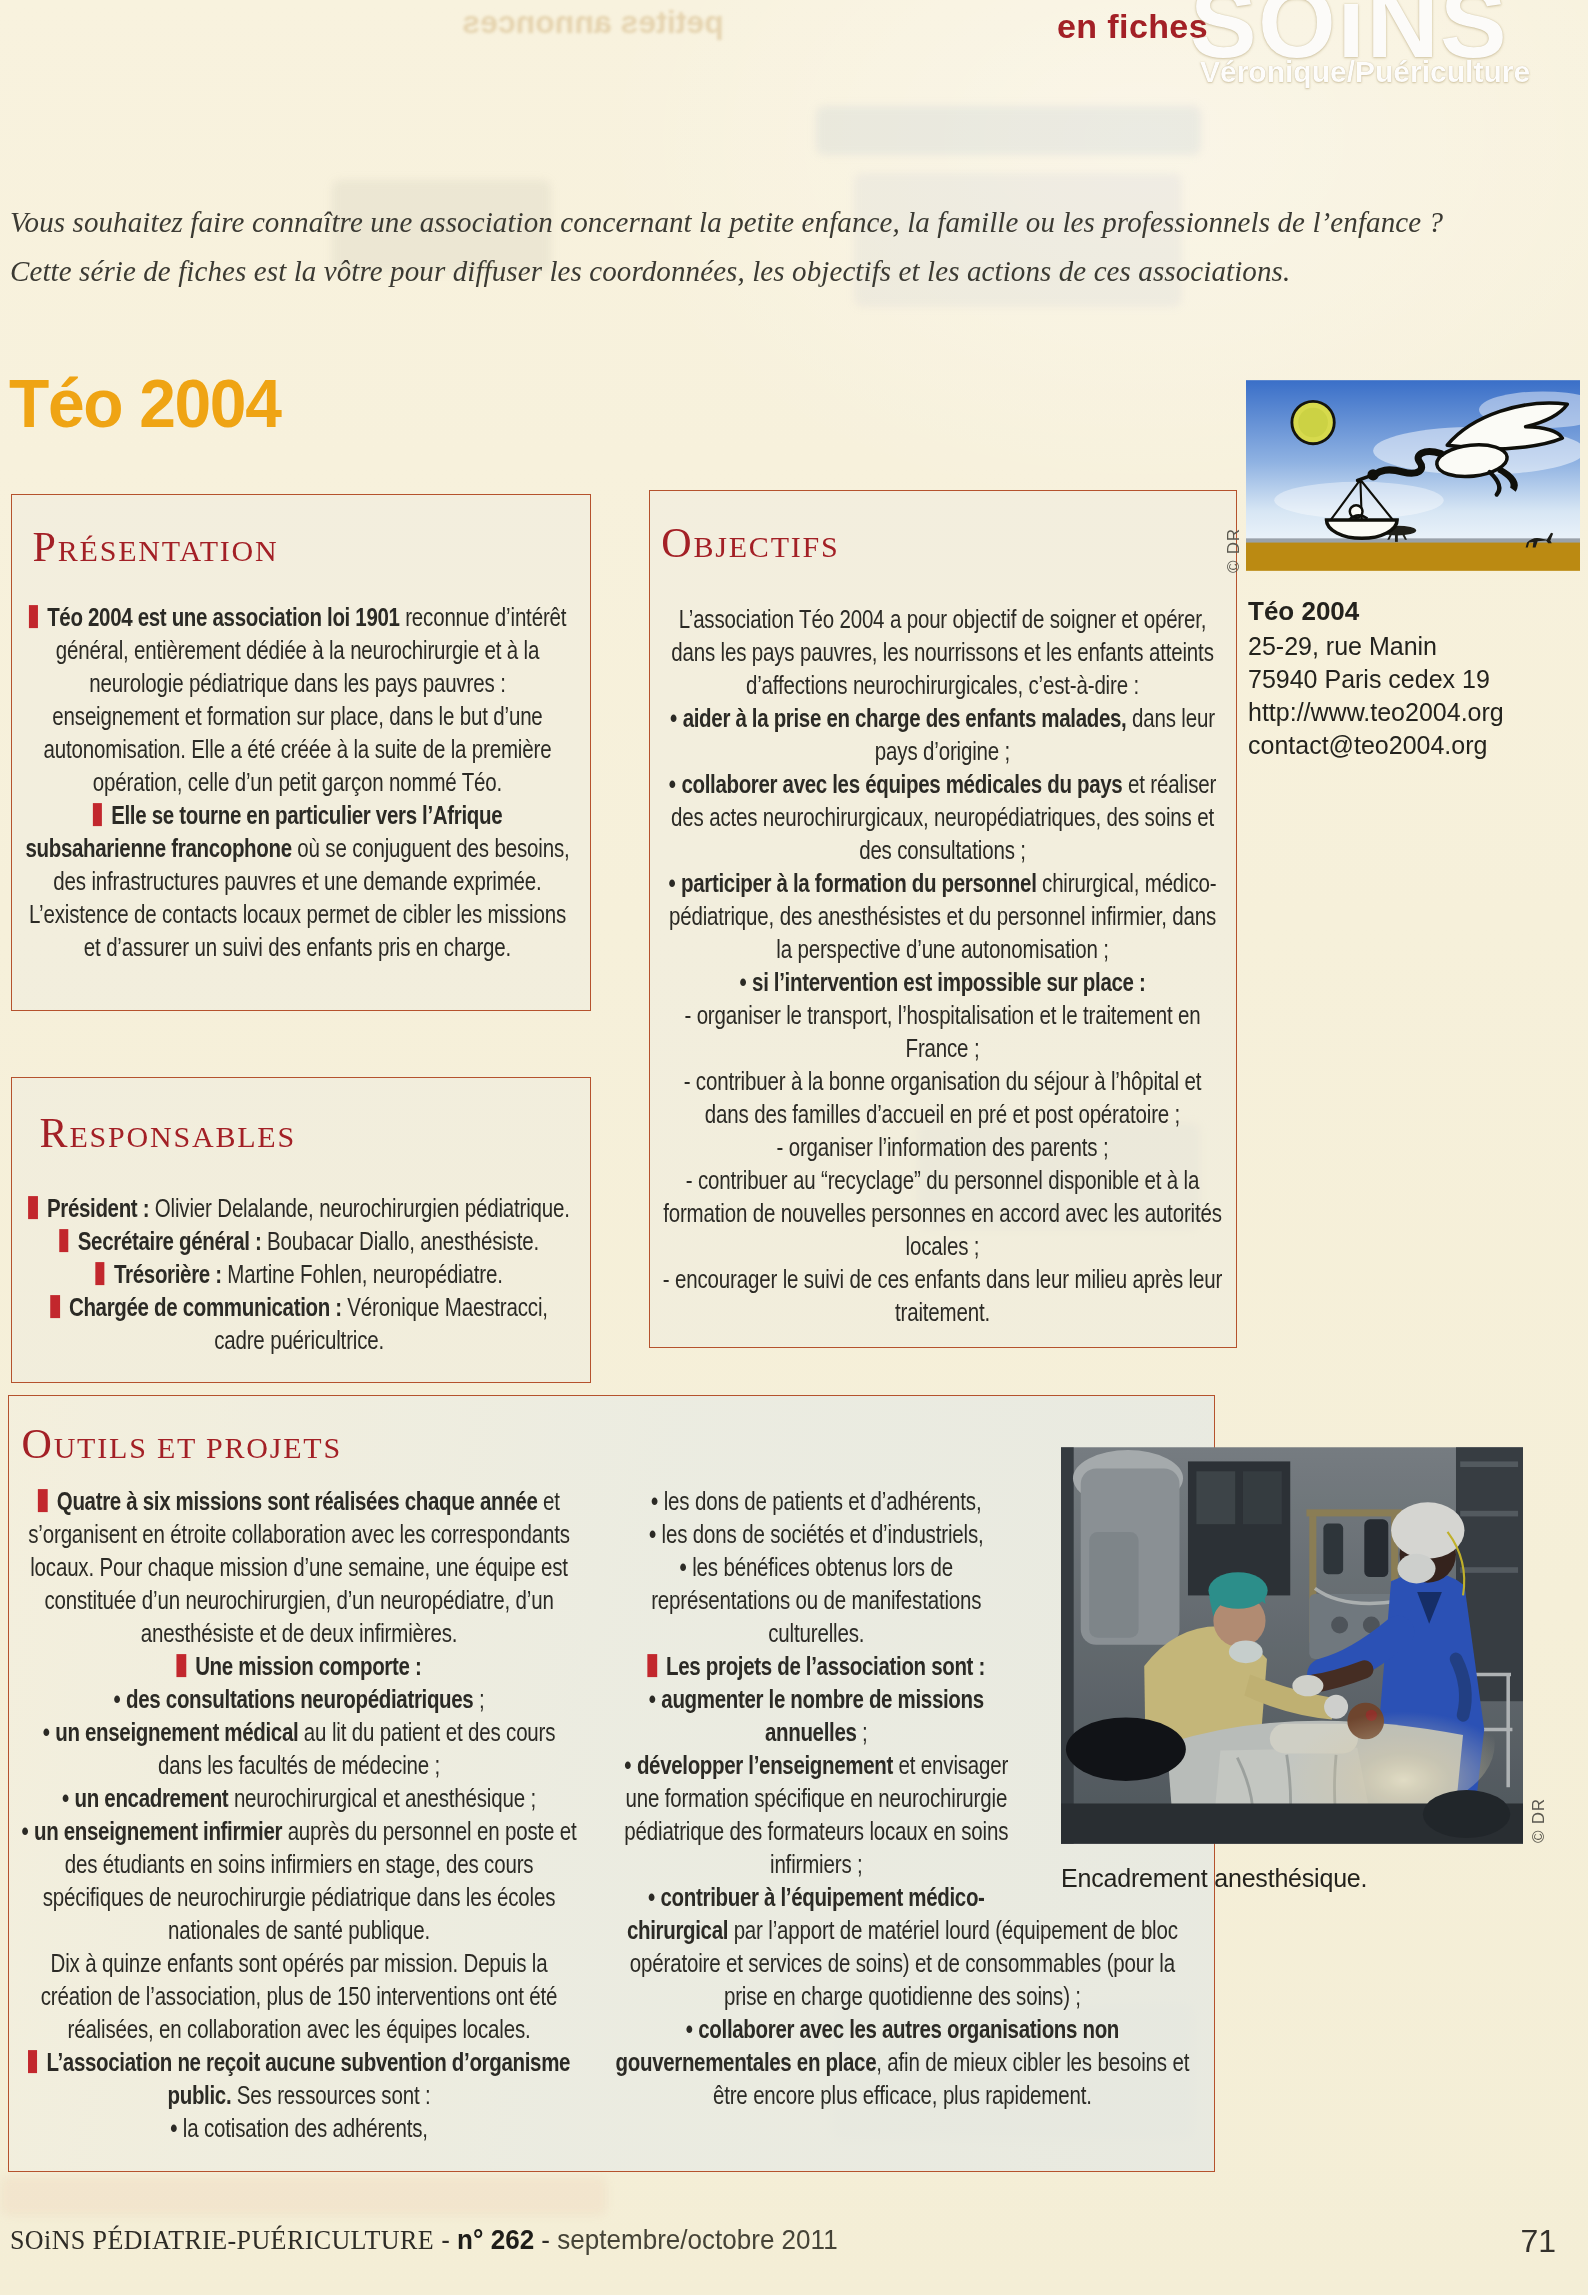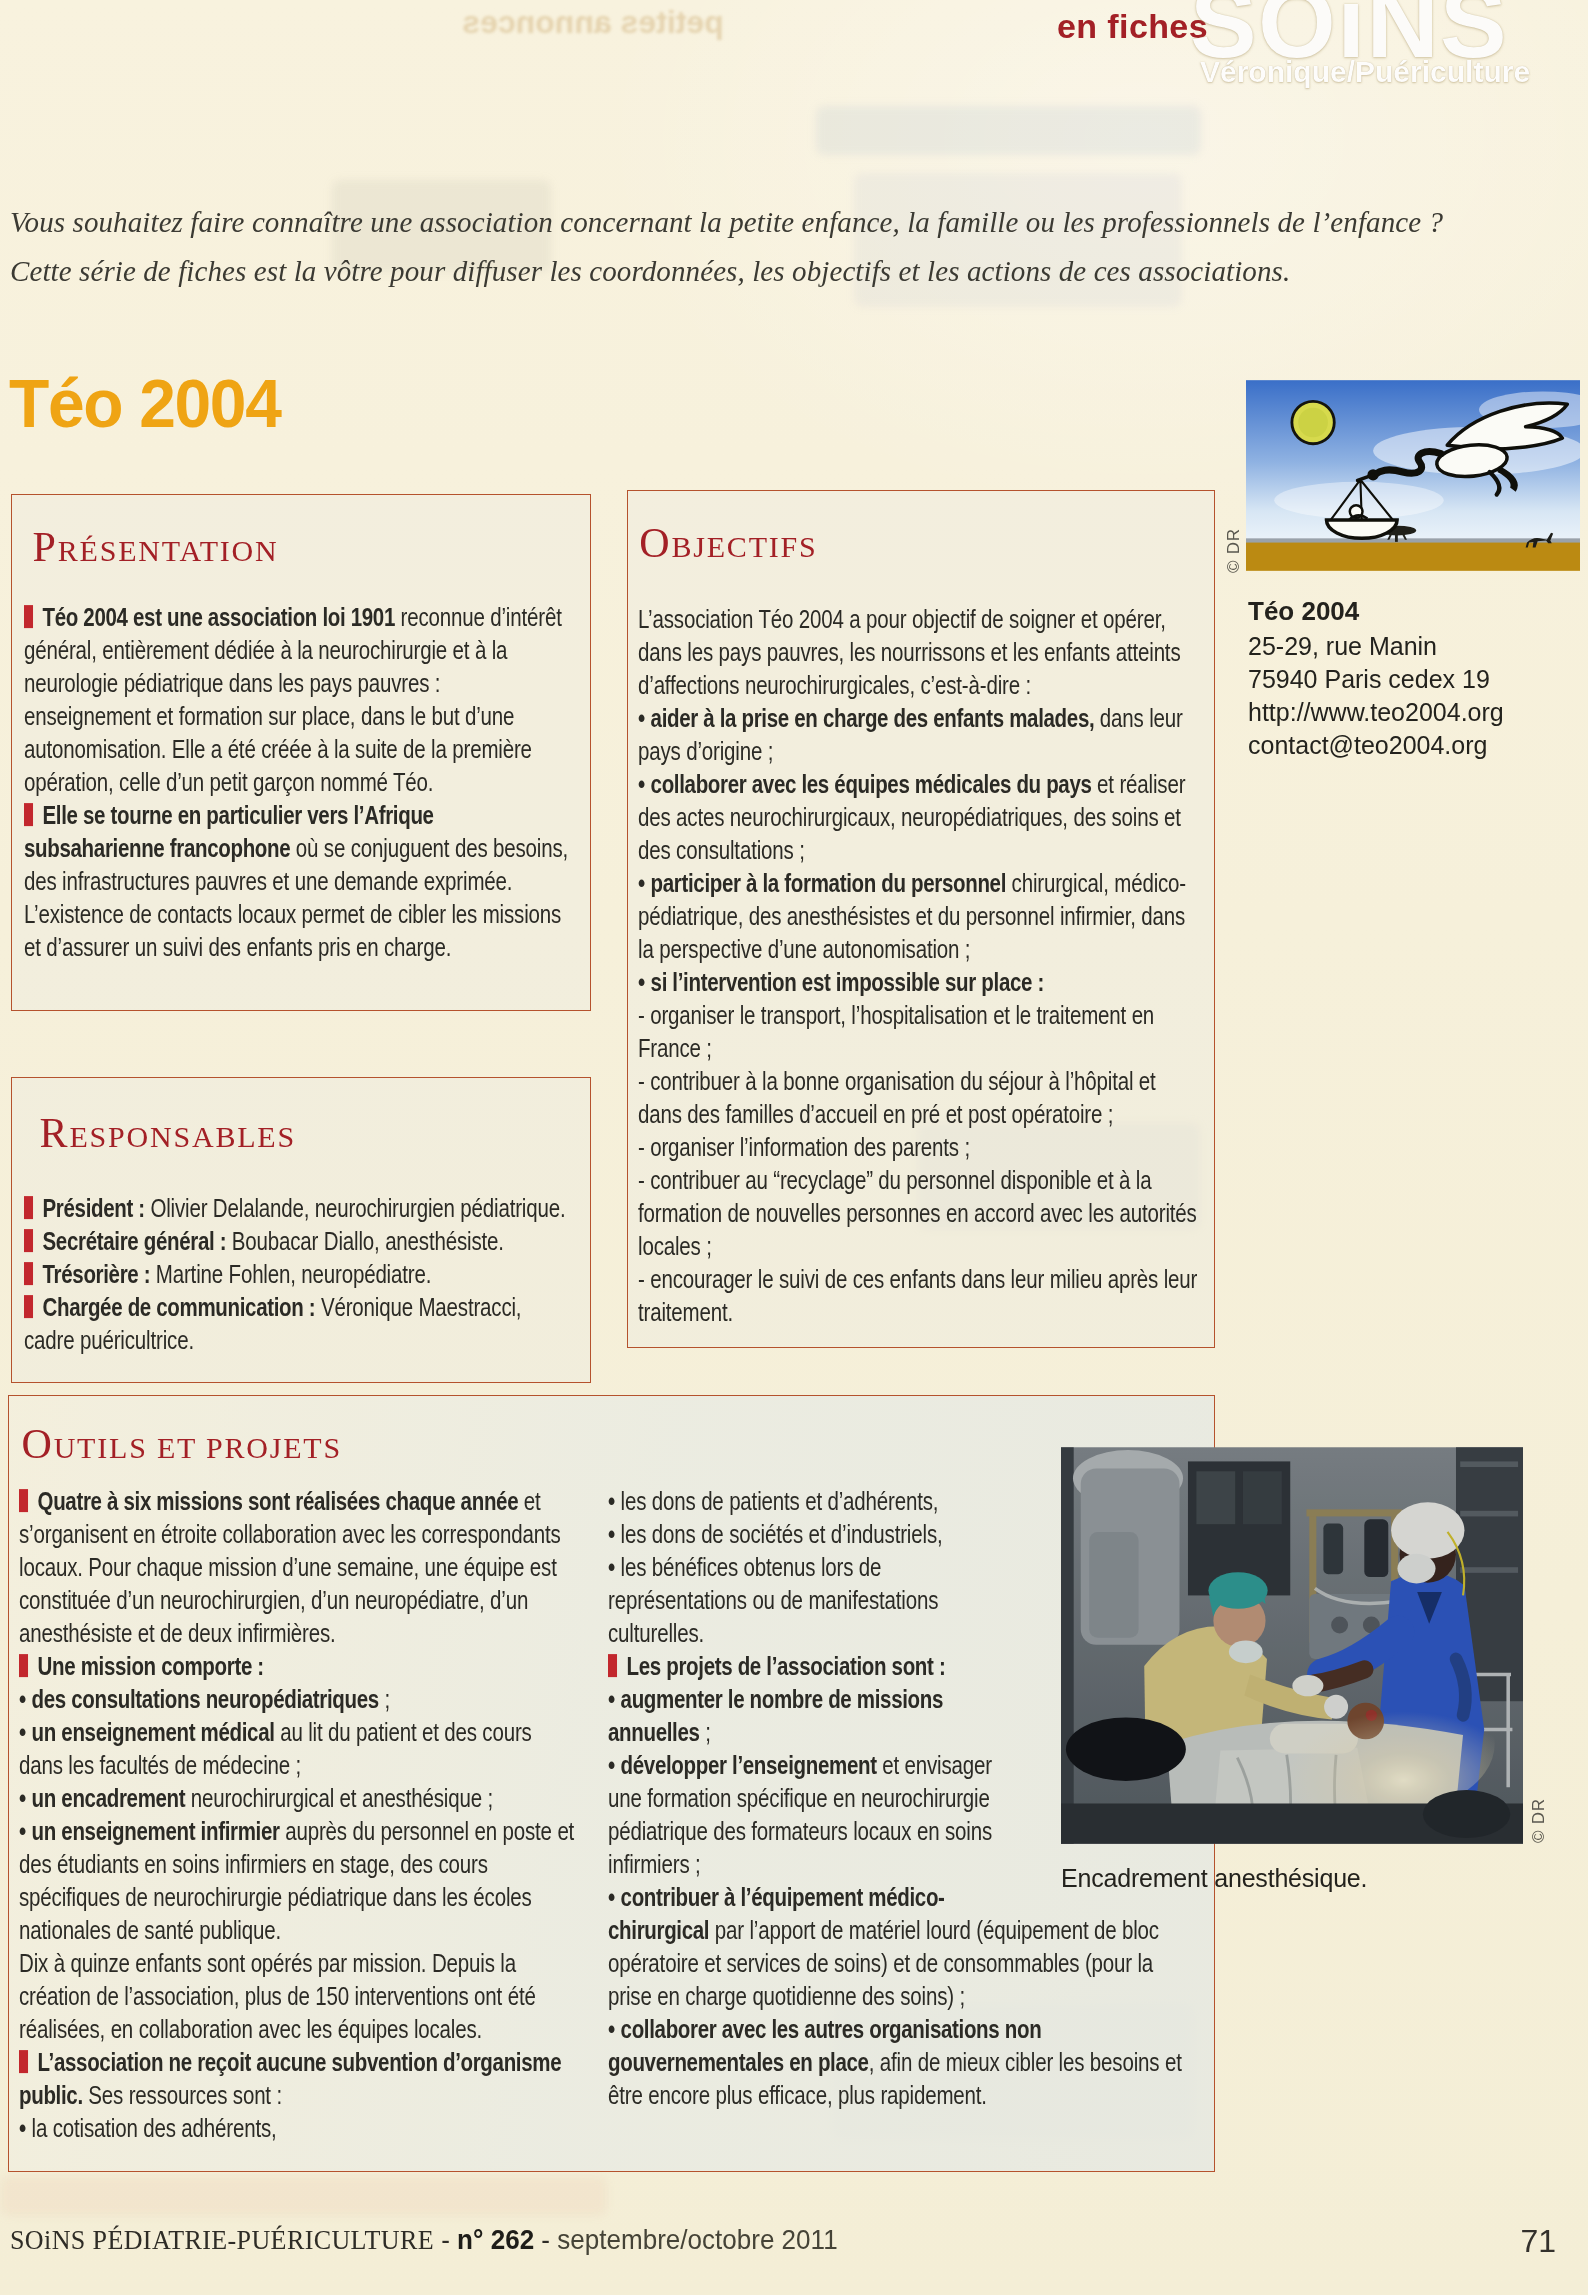--- a/index.html
+++ b/index.html
@@ -43,21 +43,21 @@
   }
 
   
   .pagetitle{
     position:absolute;left:8.5px;top:364px;
     font-size:68px;font-weight:bold;color:#efa414;letter-spacing:-1.4px;
     transform:scaleX(.97);transform-origin:0 0;white-space:nowrap;
   }
 
   
-  .box{position:absolute;border:1.4px solid #b5522d;background:rgba(237,236,223,.45);overflow:hidden;}
+  .box{position:absolute;border:1.4px solid #b5522d;background:rgba(237,236,223,.45);overflow:hidden;text-align:center;}
   .box.outils{background:linear-gradient(100deg, rgba(243,239,222,.75) 0%, rgba(233,235,227,.8) 50%, rgba(229,232,226,.8) 100%);}
   .h-red{
     position:absolute;font-family:"Liberation Serif",serif;color:#a32026;
     font-size:30px;letter-spacing:1.8px;white-space:nowrap;
   }
   .h-red .hcap{font-size:42px;}
 
   .paras{line-height:33px;font-size:25px;letter-spacing:-0.2px;}
   .cond{transform:scaleX(.82);transform-origin:0 0;}
   .para{margin:0;}
@@ -117,21 +117,21 @@
 <div class="pagetitle">Téo 2004</div>
 
 <div class="box" style="left:10.6px;top:494px;width:578px;height:515px;">
   <div class="h-red" style="left:21px;top:28px;"><span class="hcap">P</span>RÉSENTATION</div>
   <div class="paras cond" style="position:absolute;left:12.7px;top:106px;width:667px;">
       <div class="para"><span class="sqb"></span><span class="b">Téo 2004 est une association loi 1901</span><span> reconnue d’intérêt général, entièrement dédiée à la neurochirurgie et à la neurologie pédiatrique dans les pays pauvres : enseignement et formation sur place, dans le but d’une autonomisation. Elle a été créée à la suite de la première opération, celle d’un petit garçon nommé Téo.</span></div>
       <div class="para"><span class="sqb"></span><span class="b">Elle se tourne en particulier vers l’Afrique subsaharienne francophone</span><span> où se conjuguent des besoins, des infrastructures pauvres et une demande exprimée. L’existence de contacts locaux permet de cibler les missions et d’assurer un suivi des enfants pris en charge.</span></div>
     </div>
 </div>
 
-<div class="box" style="left:627px;top:490px;width:586px;height:856px;">
+<div class="box" style="left:649px;top:490px;width:586px;height:856px;">
   <div class="h-red" style="left:11.3px;top:28px;"><span class="hcap">O</span>BJECTIFS</div>
   <div class="paras cond" style="position:absolute;left:10px;top:112px;width:689px;">
       <div class="para"><span>L’association Téo 2004 a pour objectif de soigner et opérer, dans les pays pauvres, les nourrissons et les enfants atteints d’affections neurochirurgicales, c’est-à-dire :</span></div>
       <div class="para"><span class="dotb">• </span><span class="b">aider à la prise en charge des enfants malades,</span><span> dans leur pays d’origine ;</span></div>
       <div class="para"><span class="dotb">• </span><span class="b">collaborer avec les équipes médicales du pays</span><span> et réaliser des actes neurochirurgicaux, neuropédiatriques, des soins et des consultations ;</span></div>
       <div class="para"><span class="dotb">• </span><span class="b">participer à la formation du personnel</span><span> chirurgical, médico-pédiatrique, des anesthésistes et du personnel infirmier, dans la perspective d’une autonomisation ;</span></div>
       <div class="para"><span class="dotb">• </span><span class="b">si l’intervention est impossible sur place :</span></div>
       <div class="para"><span>- organiser le transport, l’hospitalisation et le traitement en France ;</span></div>
       <div class="para"><span>- contribuer à la bonne organisation du séjour à l’hôpital et dans des familles d’accueil en pré et post opératoire ;</span></div>
       <div class="para"><span>- organiser l’information des parents ;</span></div>

